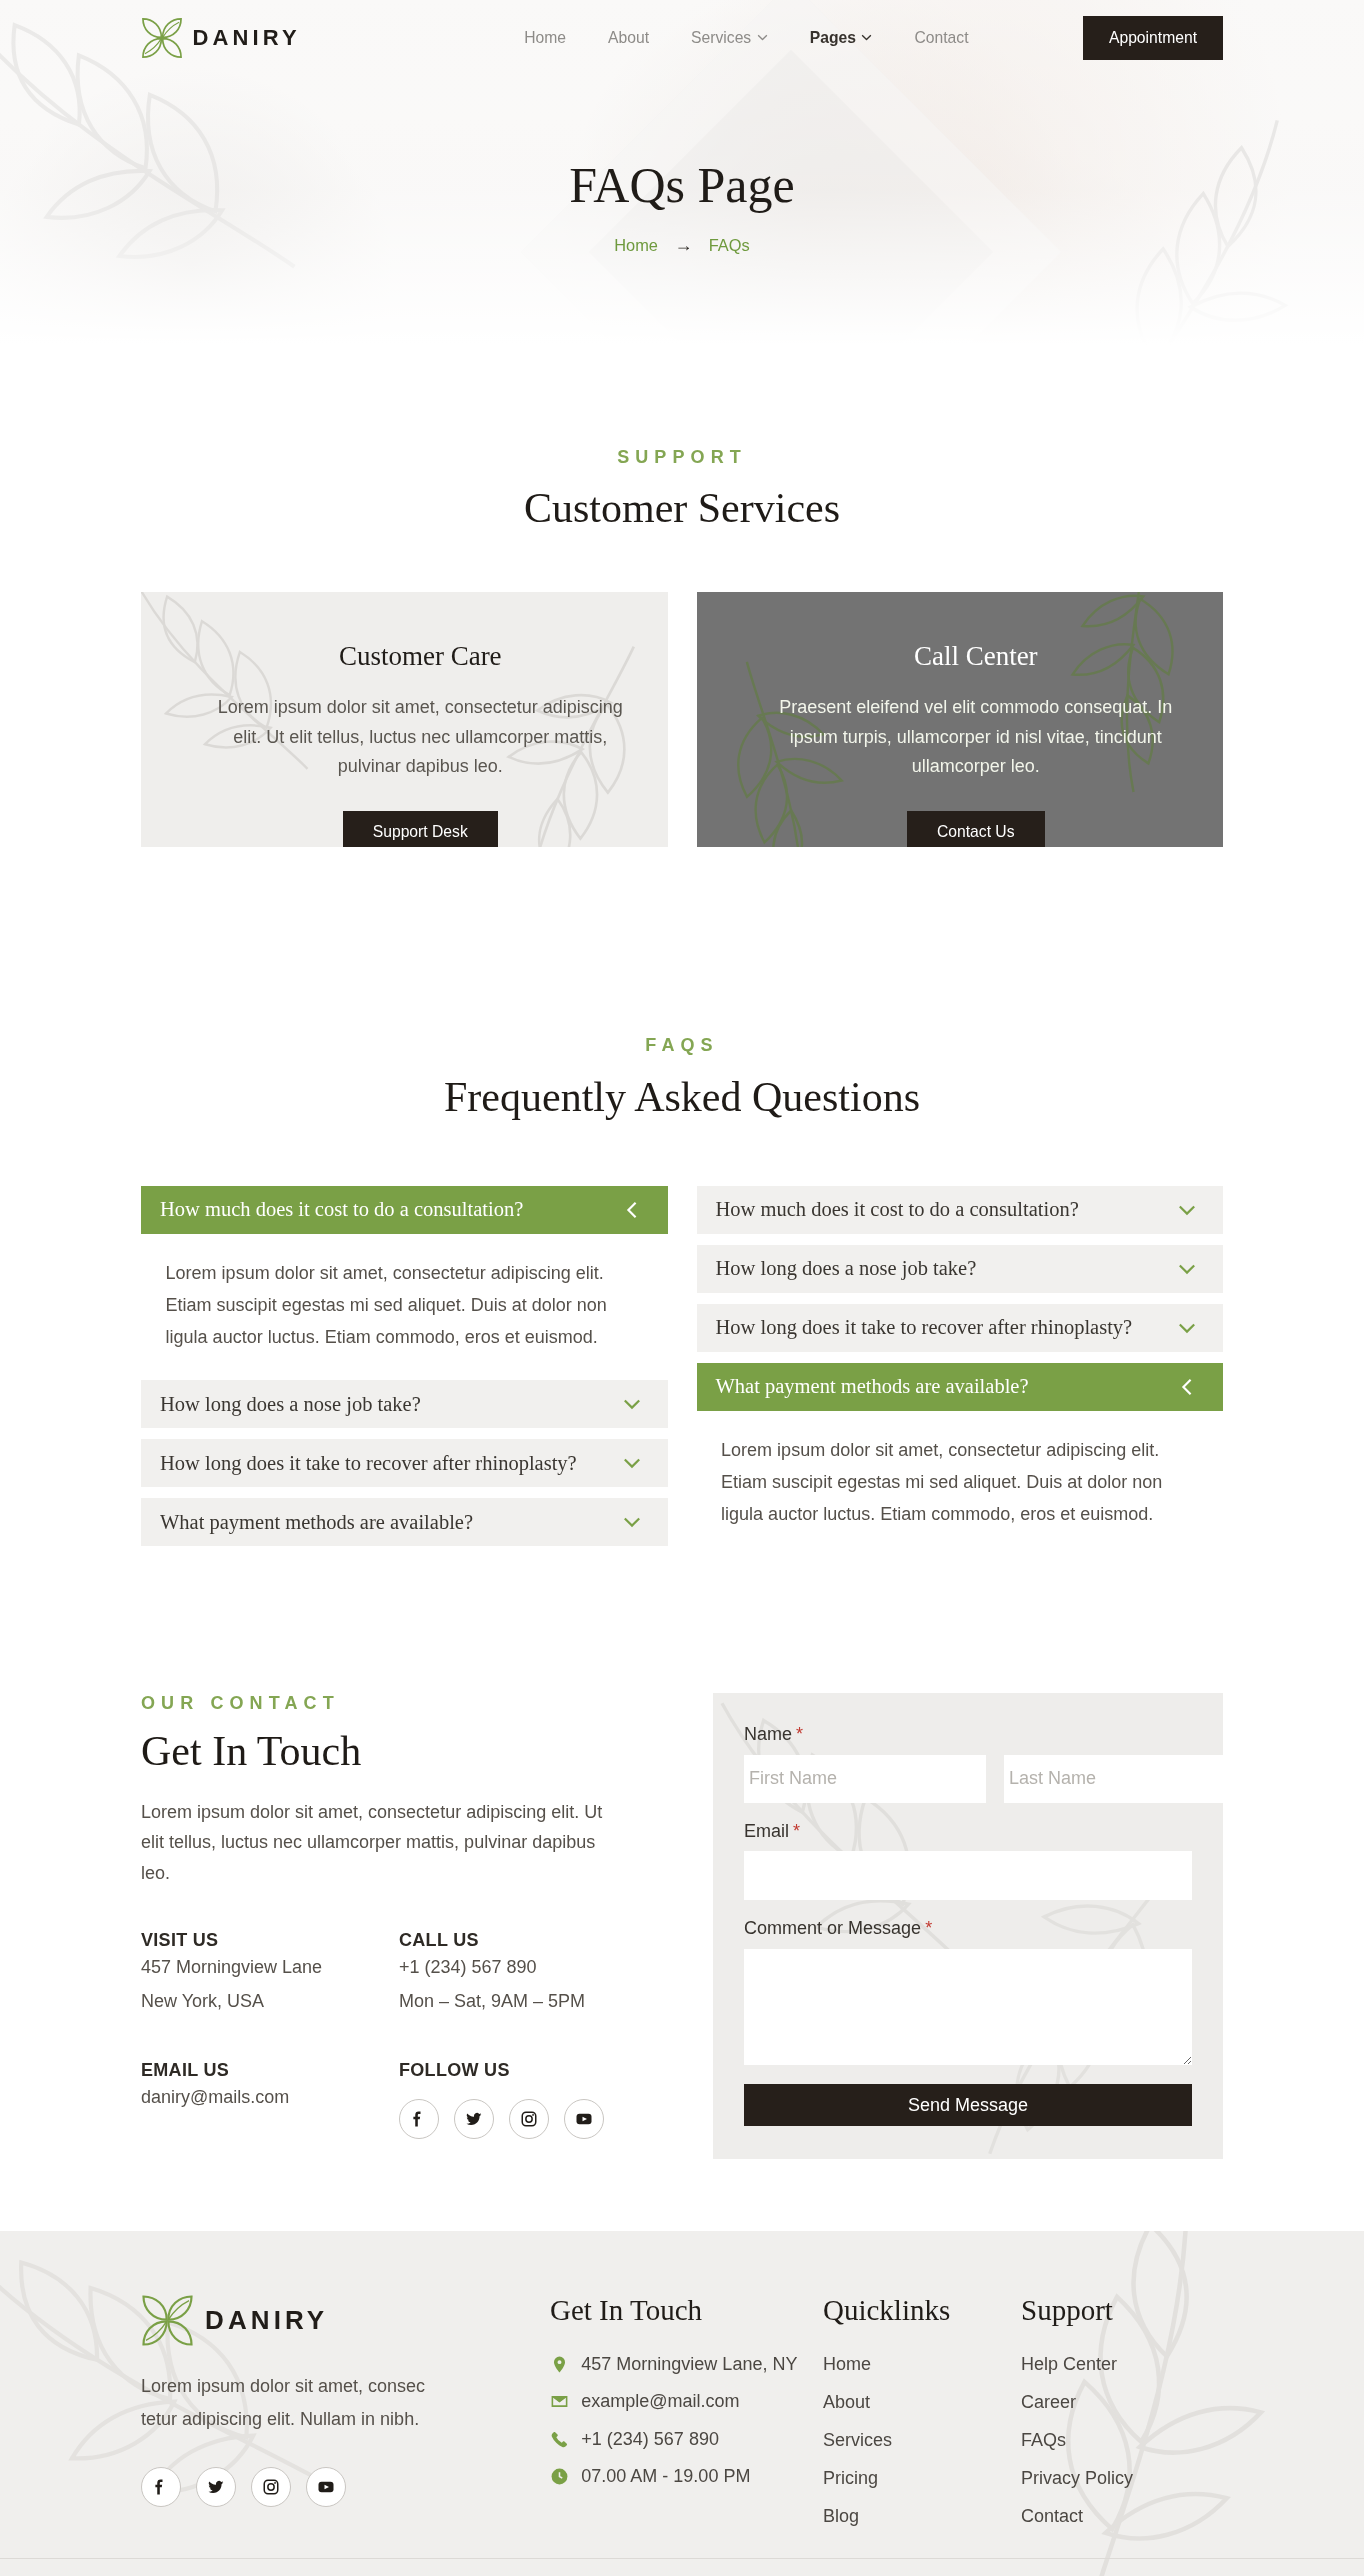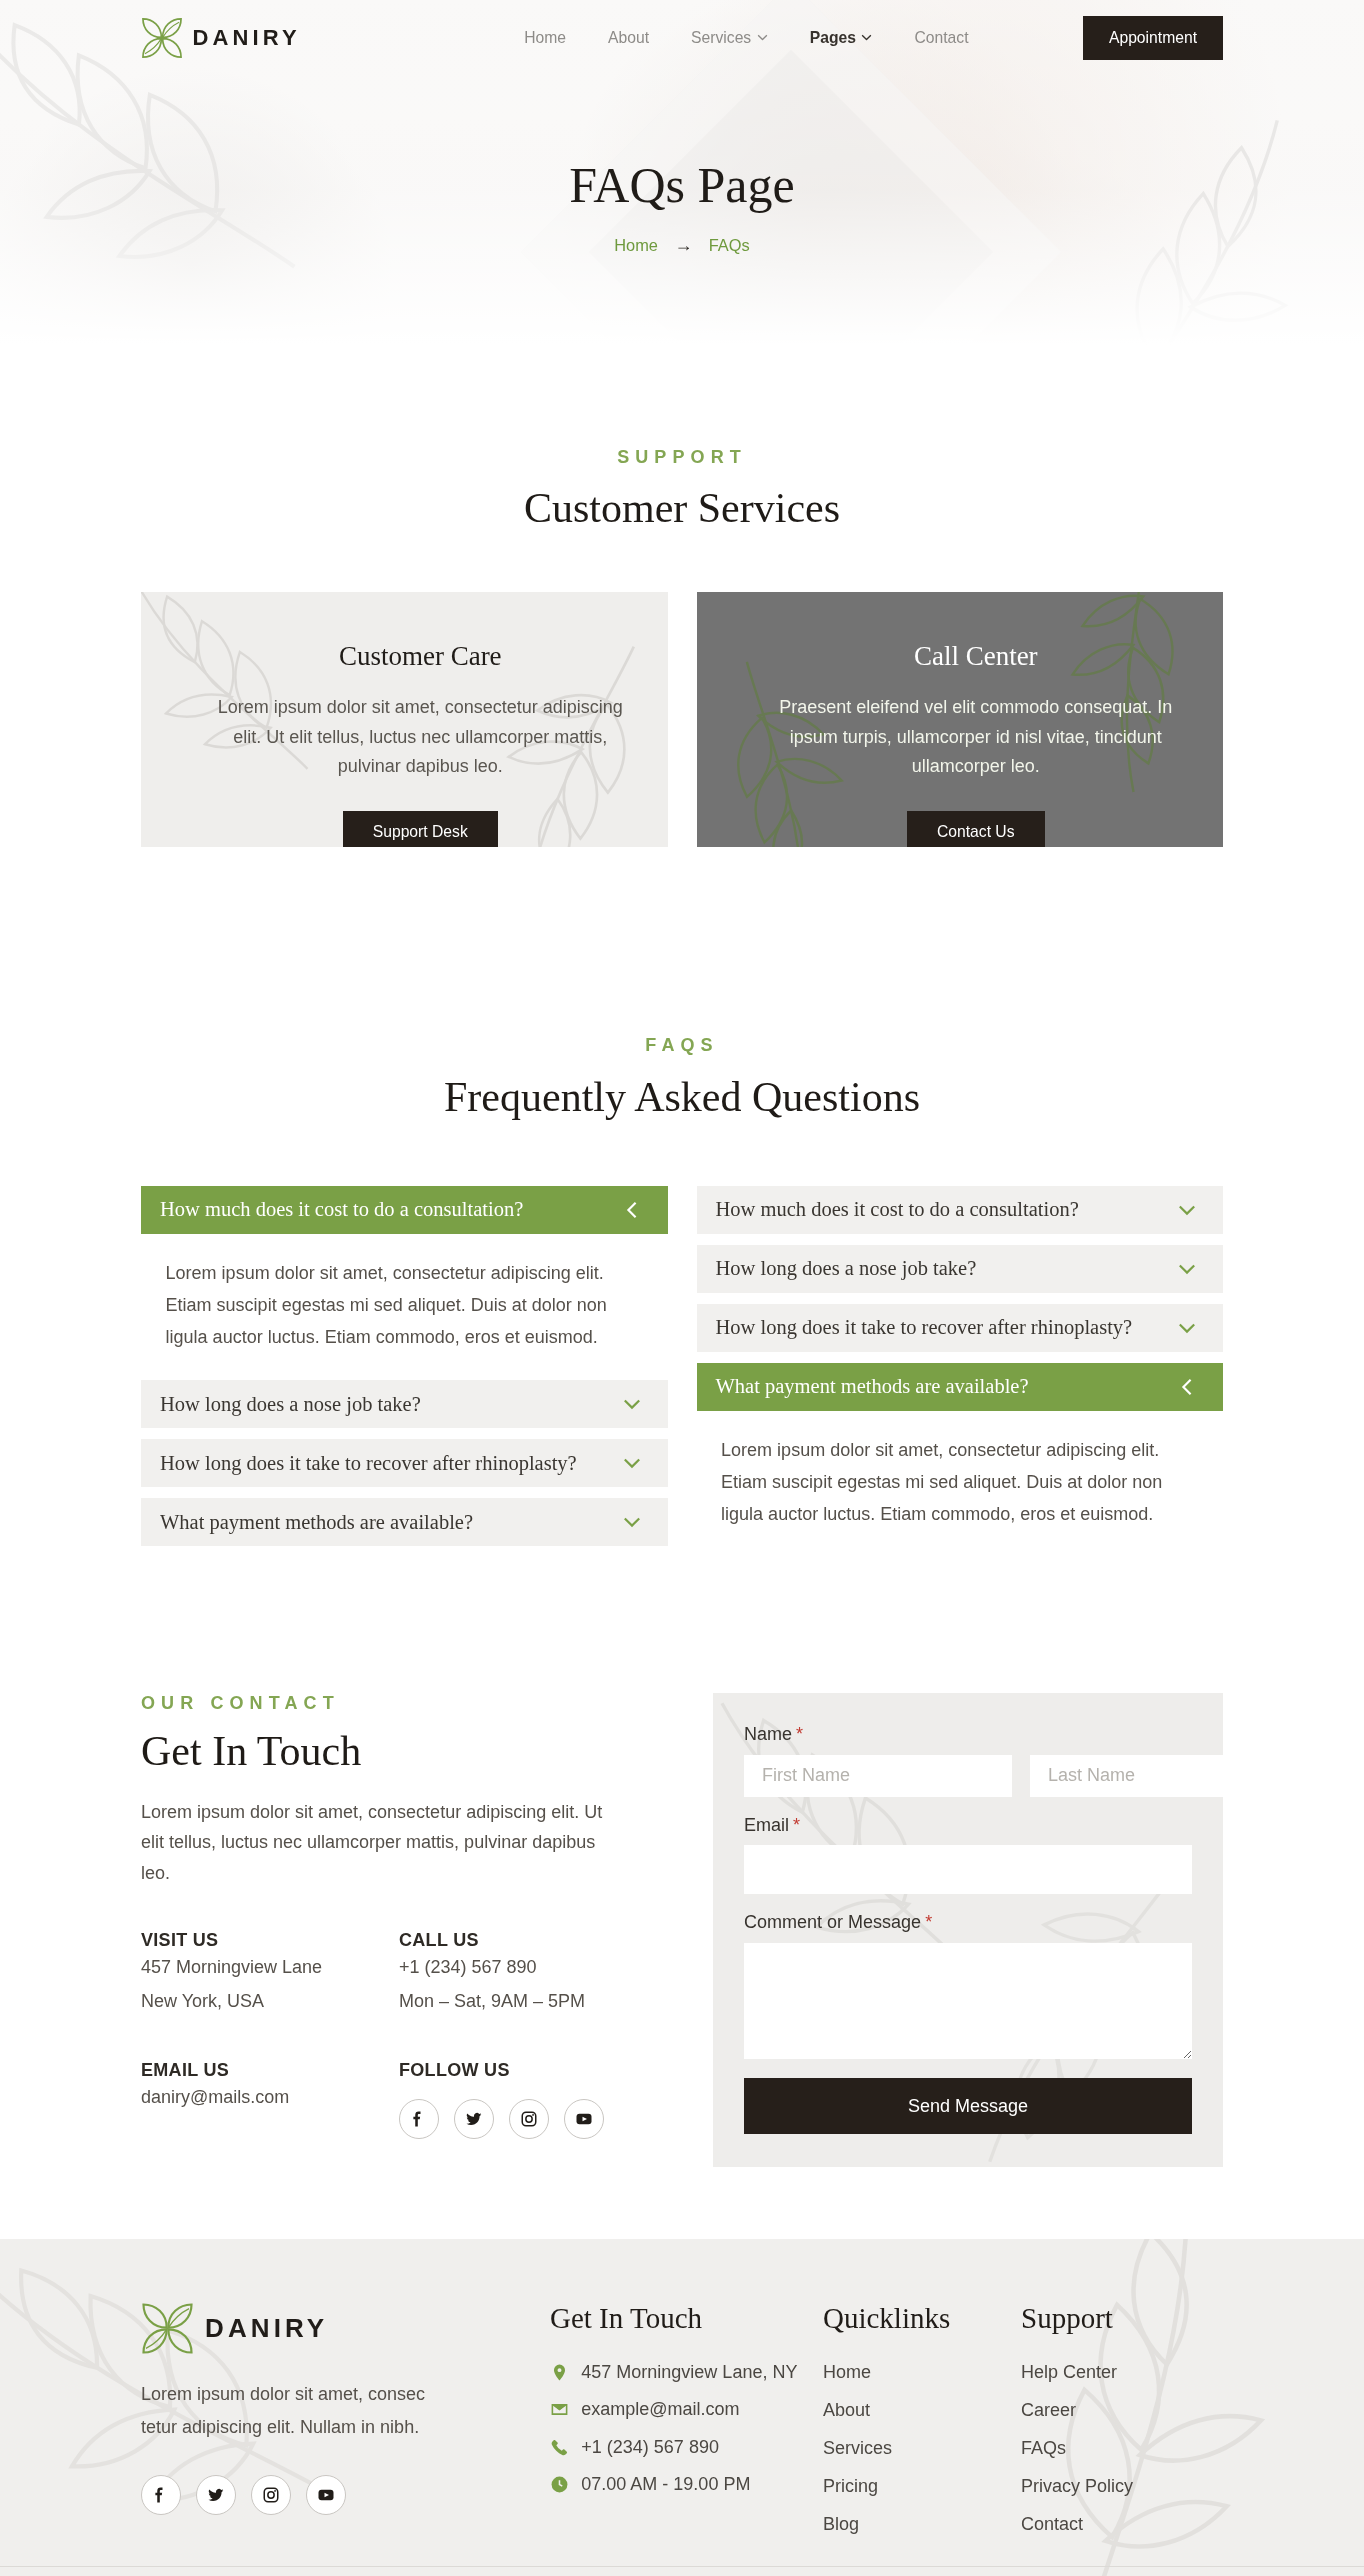--- a/index.html
+++ b/index.html
@@ -91,28 +91,28 @@
   .social-btn { width:40px; height:40px; border-radius:50%; border:0.7px solid #c9c6c2; background:#fff;
     display:flex; align-items:center; justify-content:center; cursor:pointer; color:#211d19; }
   .social-btn svg { width:18px; height:18px; }
 
   .form-panel { background:#eeedeb; padding:31px 31px 33px; position:relative; }
   .form-leaf { position:absolute; left:-13.6px; top:-6.8px; width:287px; height:287px; opacity:.35; color:#c9c6c2; transform:scaleX(-1); }
   .form-leaf2 { position:absolute; right:-6.8px; bottom:6.8px; width:287px; height:287px; opacity:.3; color:#c9c6c2; transform:rotate(170deg); }
   .form-label { position:relative; font-size:18px; color:#37332e; margin-bottom:9.6px; }
   .req { color:#c23b32; margin-left:4.1px; }
   .name-row { display:flex; gap:18px; margin-bottom:18px; position:relative; }
-  .text-input { flex:1; height:42px; border:none; background:#fff; padding:0 18px; font-size:18px;
+  .text-input { flex:1; height:48px; border:none; background:#fff; padding:0 5px; font-size:18px;
     font-family:"Liberation Sans", sans-serif; color:#3b3733; }
   .text-input::placeholder { color:#b5b2ad; }
   .email-input { width:100%; height:49px; border:none; background:#fff; padding:0 18px; font-size:18px;
     font-family:"Liberation Sans", sans-serif; margin-bottom:18px; position:relative; }
   .msg-area { width:100%; height:116px; border:none; background:#fff; padding:12.3px 18px; font-size:18px;
     font-family:"Liberation Sans", sans-serif; resize:vertical; margin-bottom:19px; position:relative; display:block; }
-  .send-btn { position:relative; width:100%; height:56px; font-size:18px; }
+  .send-btn { position:relative; width:100%; height:42px; font-size:18px; }
 
   
   .footer { margin-top:72px; background:#f0efed; position:relative; overflow:hidden; }
   .footer-leaf-l { position:absolute; left:-27px; top:-41px; width:355px; height:355px; opacity:.3; color:#c9c6c2; transform:scaleX(-1) rotate(15deg);}
   .footer-leaf-r { position:absolute; right:41px; bottom:27px; width:382px; height:382px; opacity:.35; color:#c9c6c2; transform:rotate(-30deg);}
   .footer-grid { position:relative; display:grid; grid-template-columns:409px 273px 198px auto; padding-top:63px; min-height:304px; }
   .footer-logo { display:flex; align-items:center; gap:11px; cursor:pointer; }
   .footer-logo .logo-mark { width:53px; height:53px; }
   .footer-logo .logo-text { font-size:26px; }
   .footer-about { margin-top:23px; font-size:18px; line-height:1.85; color:#55504a; width:300px; }

